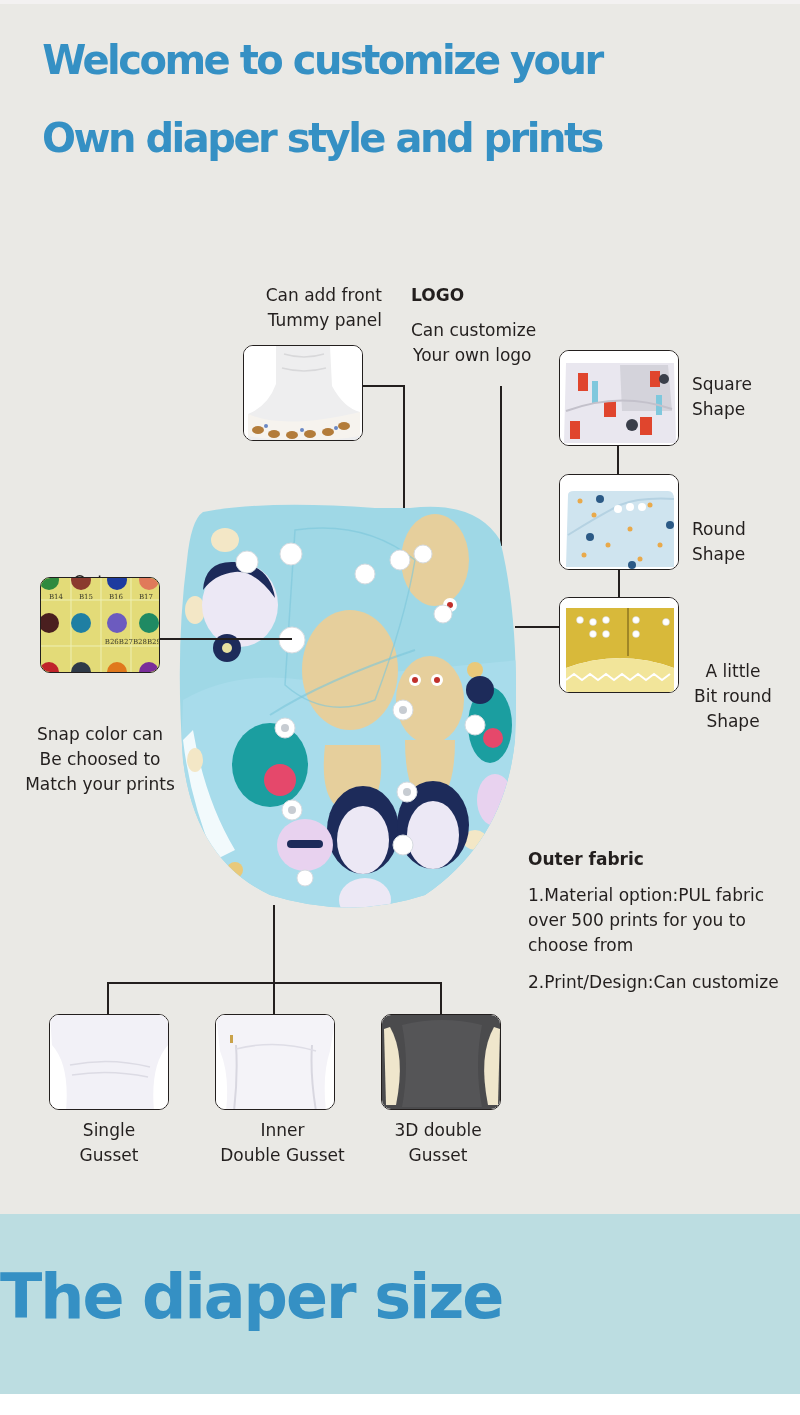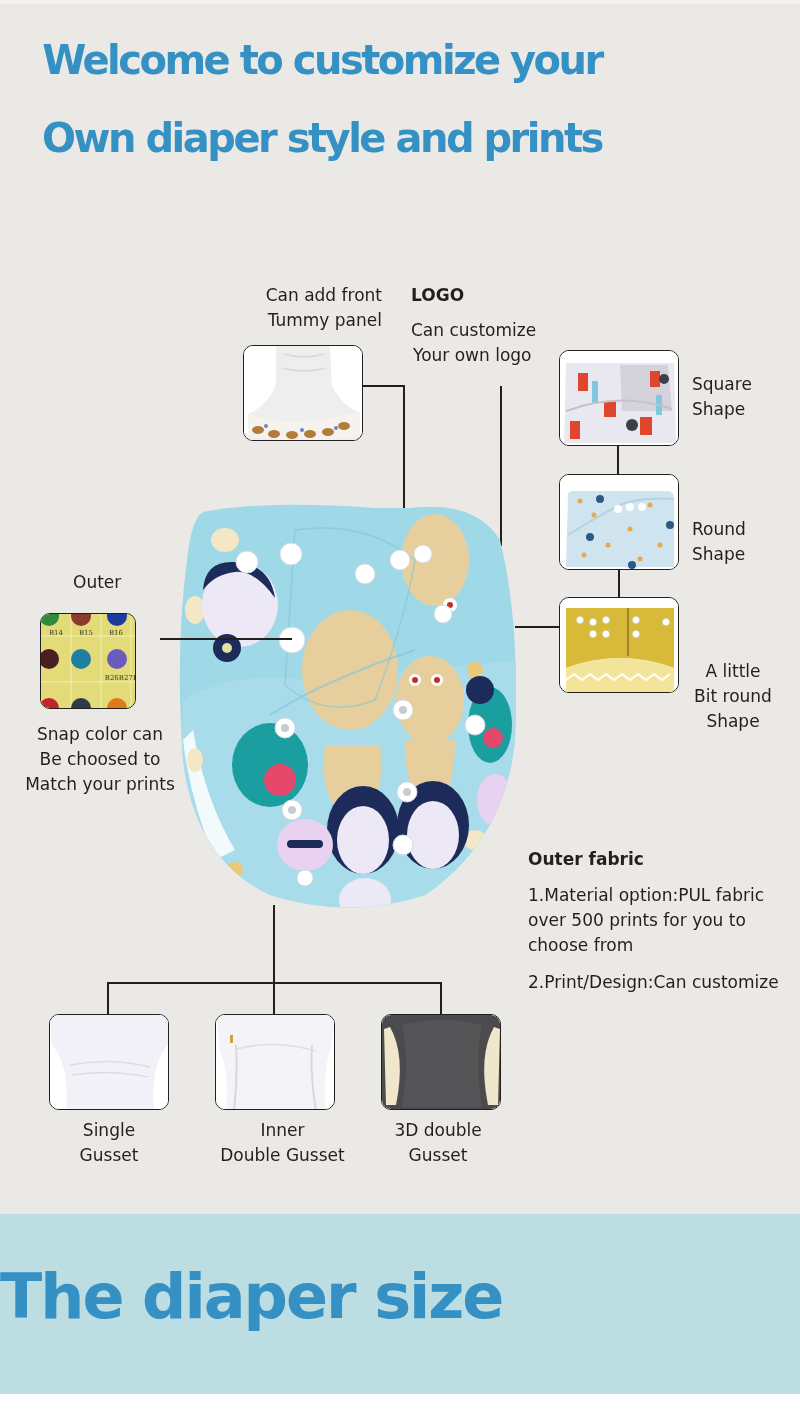--- a/index.html
+++ b/index.html
@@ -152,21 +152,21 @@
     <g fill="#c7ccd2">
         <circle cx="228" cy="210" r="4"></circle>
         <circle cx="110" cy="228" r="4"></circle>
         <circle cx="117" cy="310" r="4"></circle>
         <circle cx="232" cy="292" r="4"></circle>
       </g>
   </svg>
 </div>
 
 <div class="label" style="left:73px; top:570px;">Outer</div>
-<div class="thumb" style="left:40px; top:613px; width:96px; height:96px; background:#bef264;">
+<div class="thumb" style="left:40px; top:577px; width:120px; height:96px; background:#bef264;">
   <svg width="120" height="96" viewBox="0 0 120 96">
     <rect width="120" height="96" fill="#e3db78"></rect>
     <g stroke="#eef0b4" stroke-width="1">
         <line x1="30" y1="0" x2="30" y2="96"></line>
         <line x1="60" y1="0" x2="60" y2="96"></line>
         <line x1="90" y1="0" x2="90" y2="96"></line>
         <line x1="0" y1="22" x2="120" y2="22"></line>
         <line x1="0" y1="68" x2="120" y2="68"></line>
       </g>
     <circle cx="8" cy="2" r="10" fill="#2f8a3e"></circle>

